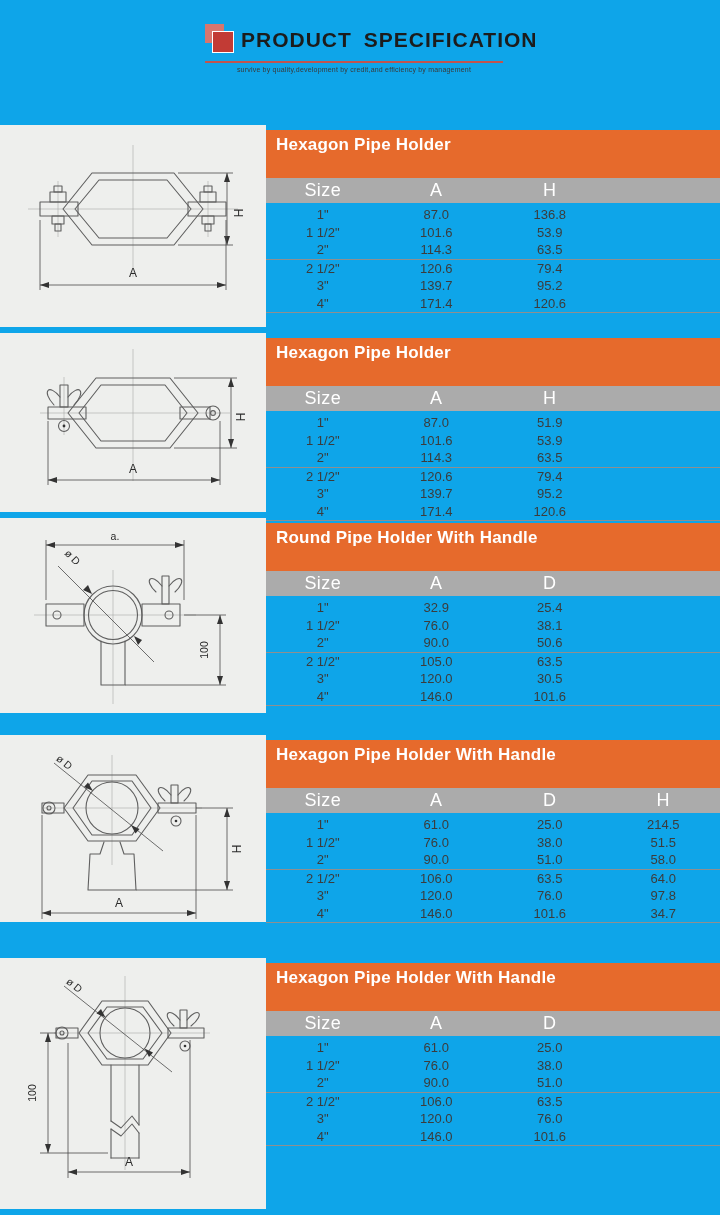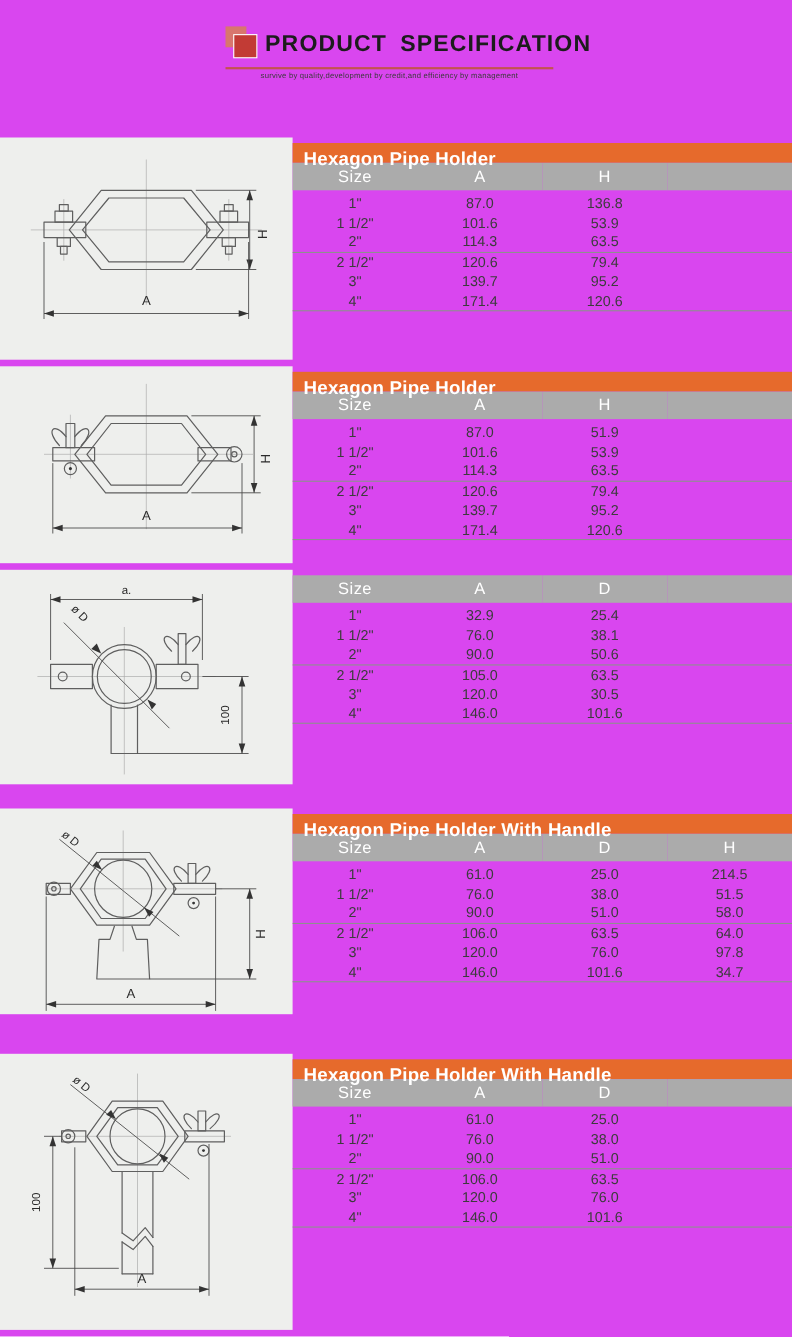--- a/index.html
+++ b/index.html
@@ -1,17 +1,17 @@
 <!DOCTYPE html>
 <html><head>
 <meta charset="utf-8">
 <style>
   html,body{margin:0;padding:0;background:#ffffff;}
   body{width:720px;height:1215px;font-family:"Liberation Sans",sans-serif;}
-  .page{position:relative;width:720px;height:1215px;overflow:hidden;background:#d946ef;}
+  .page{position:relative;width:720px;height:1215px;overflow:hidden;background:#0ea5e9;}
 
   
   header{position:relative;height:125px;}
   .brand{position:absolute;left:205px;top:20px;width:298px;}
   .logo{position:absolute;left:0;top:4px;width:34px;height:34px;}
   .sq{position:absolute;}
   .sq.light{left:0;top:0;width:19px;height:19px;background:#D8766E;}
   .sq.dark{left:8px;top:8px;width:20px;height:20px;background:#C23B35;box-shadow:0 0 0 1px #ffffff;}
   h1{margin:0 0 0 36px;font-size:21px;line-height:40px;font-weight:bold;color:#1c1c1c;letter-spacing:1px;white-space:nowrap;}
   h1 .w1{margin-right:12px;}
@@ -22,23 +22,23 @@
   .spec-section{display:flex;}
   .s1{height:202px;margin-bottom:6px;}
   .s2{height:179px;margin-bottom:6px;}
   .s3{height:195px;margin-bottom:22px;}
   .s4{height:187px;margin-bottom:36px;}
   .s5{height:251px;margin-bottom:6px;}
   .drawing-panel{flex:none;width:266px;background:#EEEFED;}
   .drawing-panel svg{display:block;}
   .table-panel{flex:1;padding-top:5px;min-width:0;}
 
-  .bar{height:18px;line-height:30px;background:#E66A2C;color:#fff;font-size:17px;font-weight:bold;padding-left:10px;letter-spacing:.2px;}
+  .bar{height:48px;line-height:30px;background:#E66A2C;color:#fff;font-size:17px;font-weight:bold;padding-left:10px;letter-spacing:.2px;}
   table{width:100%;border-collapse:collapse;table-layout:fixed;}
-  thead th{background:#ABABAB;color:#ffffff;font-weight:normal;font-size:15px;height:23px;letter-spacing:.4px;margin-left:12px;}
+  thead th{background:#ABABAB;color:#ffffff;font-weight:normal;font-size:18px;height:23px;letter-spacing:.4px;margin-left:12px;}
   td{height:17.5px;padding:0;font-size:13px;color:#3C3C3C;text-align:center;white-space:nowrap;}
   tbody tr:first-child td{padding-top:3px;}
   tr.group-sep td{border-top:1px solid #8F8F8F;}
   tr.last-row td{border-bottom:1px solid #8F8F8F;}
 
   
   .ol{fill:none;stroke:#5f5f5f;stroke-width:1.1;stroke-linejoin:round;stroke-linecap:round;}
   .thin{fill:none;stroke:#a8a8a8;stroke-width:.6;}
   .dim{fill:none;stroke:#4a4a4a;stroke-width:.8;}
   .ah{fill:#333;stroke:none;}
@@ -291,20 +291,21 @@
         </g>
         <g>
           <path class="dim" d="M184 97 H226 M125 167 H226 M220 97 V167"></path>
           <polygon class="ah" points="220,97 217,106 223,106"></polygon>
           <polygon class="ah" points="220,167 217,158 223,158"></polygon>
           <text class="lbl-s" x="208" y="132" text-anchor="middle" transform="rotate(-90 208 132)">100</text>
         </g>
       </svg>
     </div>
     <div class="table-panel">
+      <div class="bar"><span>Round Pipe Holder With Handle</span></div>
       <table>
         <colgroup>
             <col style="width:25%">
             <col style="width:25%">
             <col style="width:25%">
             <col style="width:25%">
           </colgroup>
         <thead>
             <tr>
               <th>Size</th>

